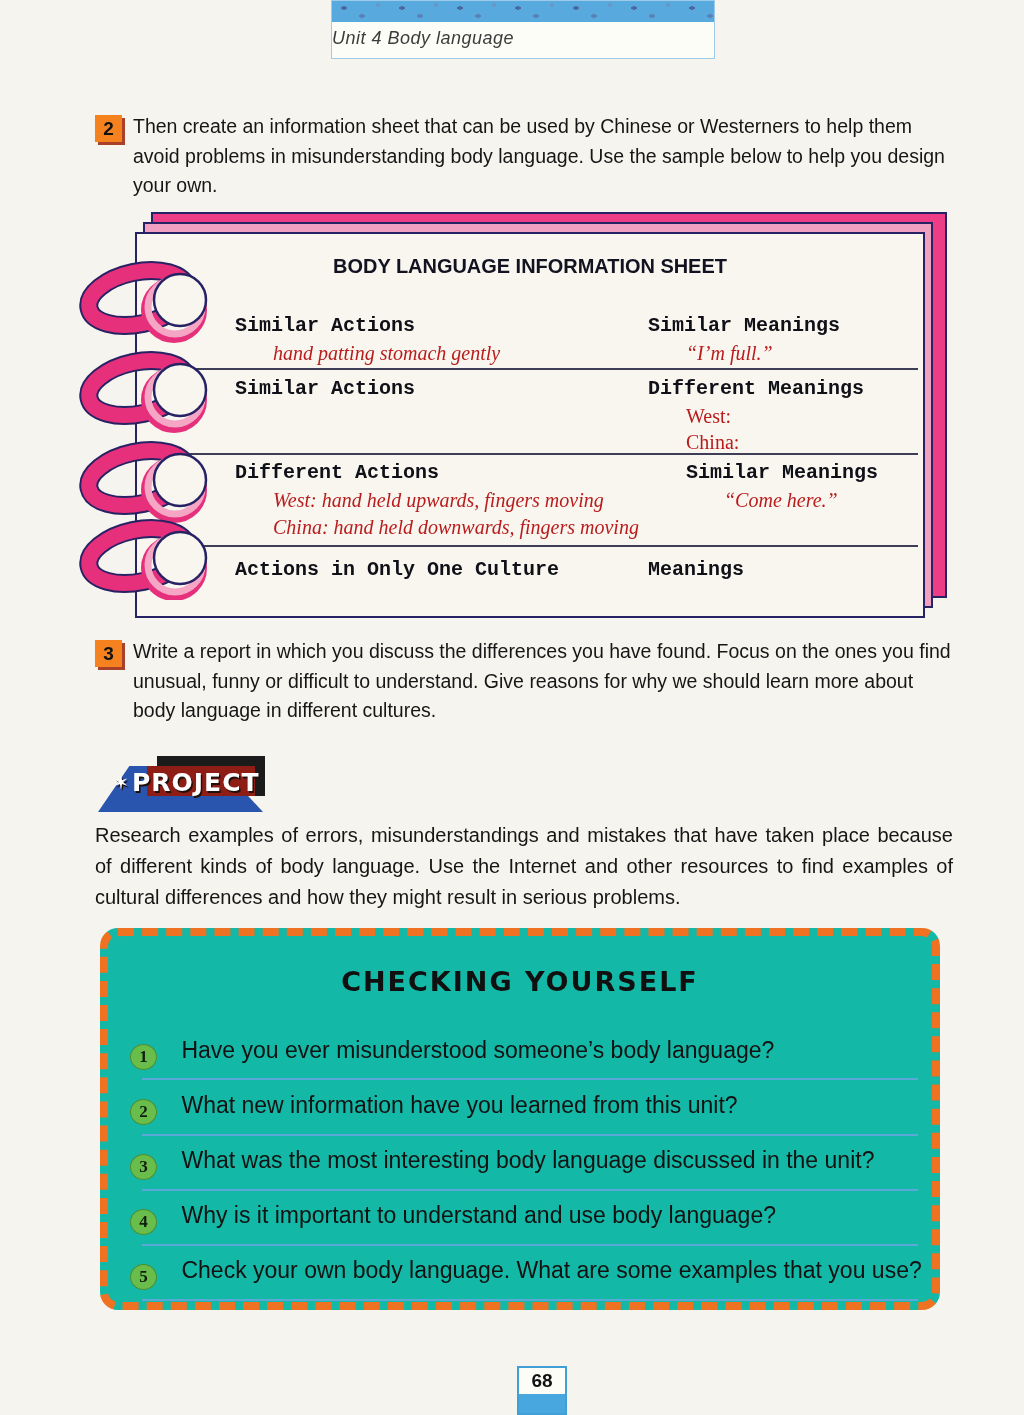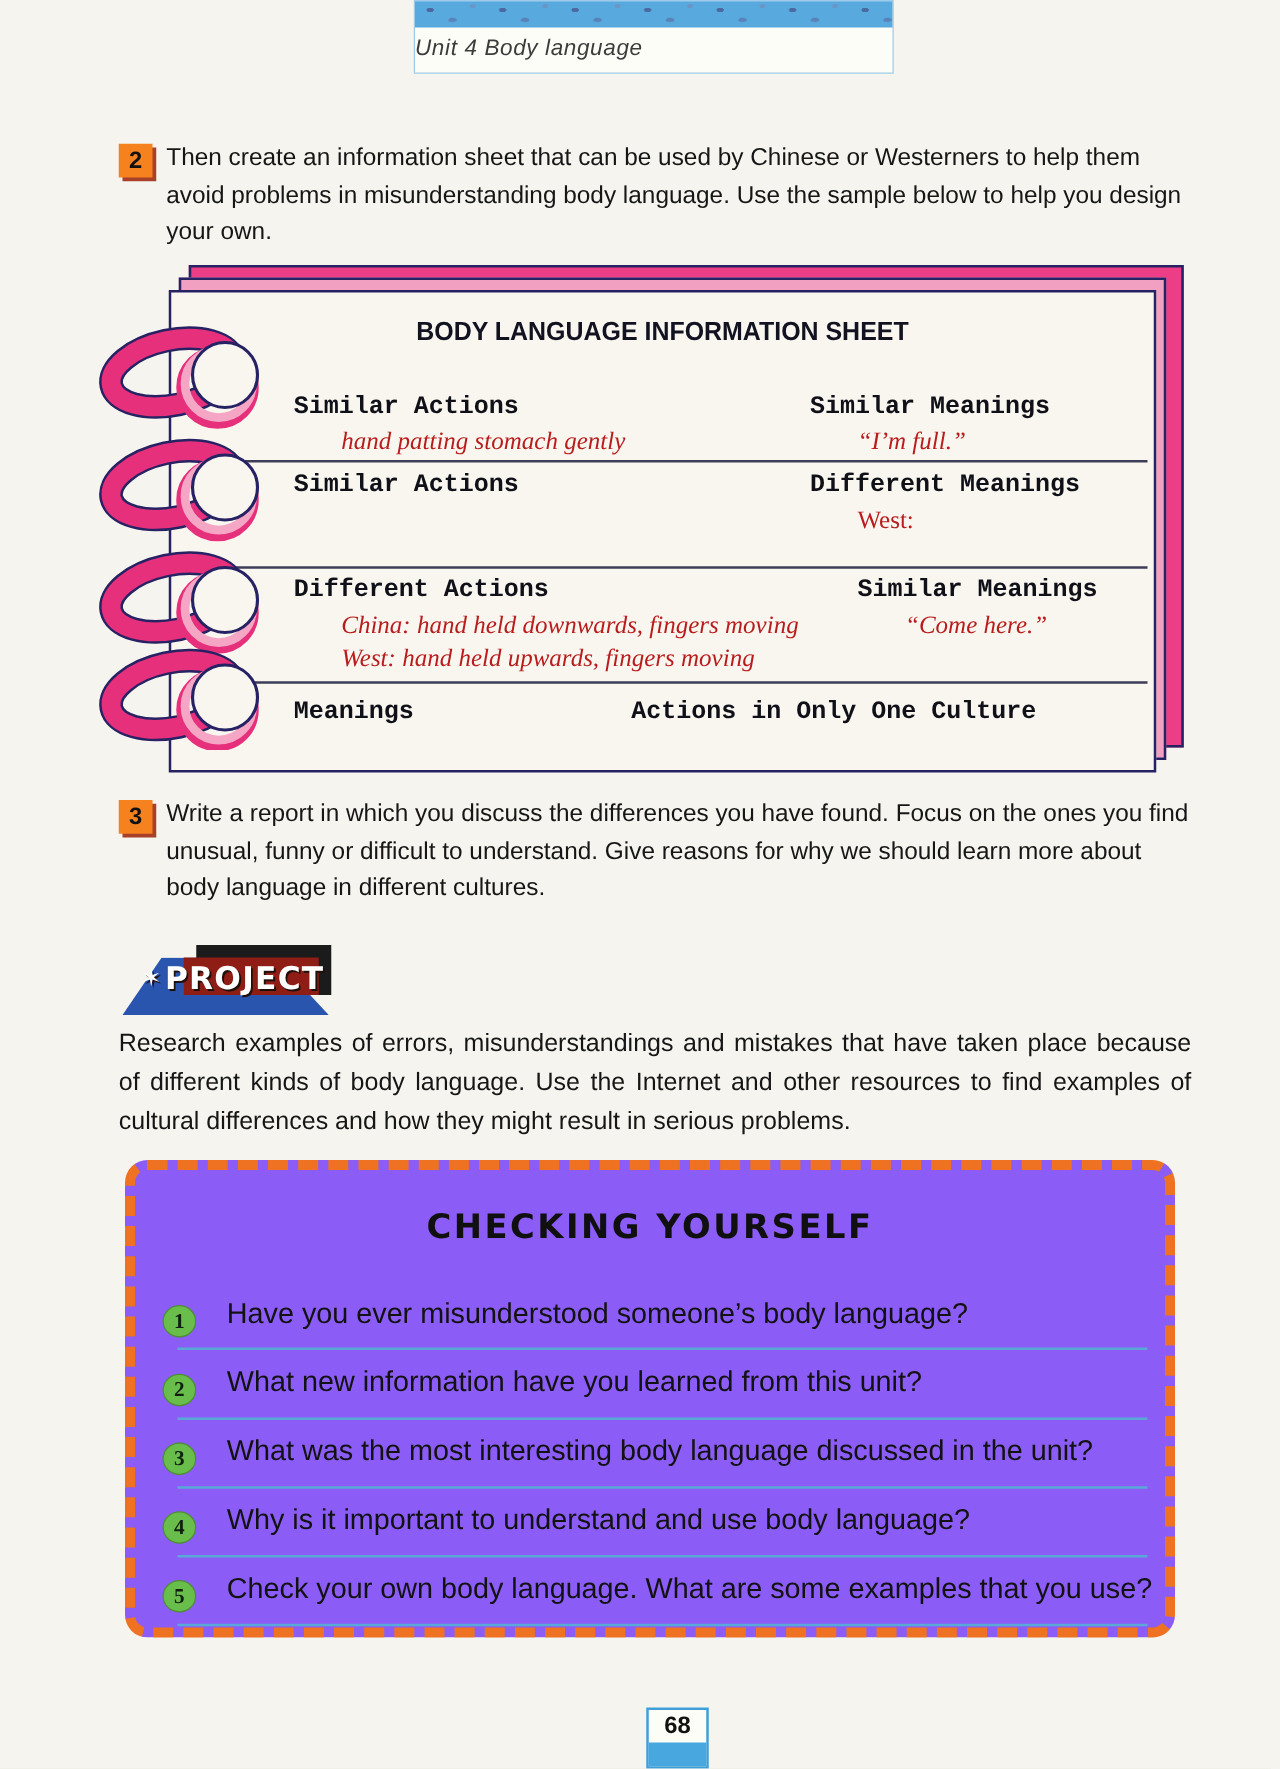--- a/index.html
+++ b/index.html
@@ -85,21 +85,21 @@
   .pl-star { font-size:19px; margin-right:2px; vertical-align:2px; }
 
   .research-text {
     position:absolute; left:95px; top:820px; width:858px;
     font-size:20px; line-height:31px; text-align:justify; color:#161616;
   }
 
   
   .checking-box {
     position:absolute; left:100px; top:928px; width:840px; height:382px;
-    border:8px dashed #ee7222; border-radius:18px; background:#8b5cf6;
+    border:8px dashed #ee7222; border-radius:18px; background:#14b8a6;
   }
   .checking-title {
     margin-top:30px; text-align:center;
     font-family:"DejaVu Sans", sans-serif; font-weight:900; font-size:27px;
     letter-spacing:2px; color:#101010;
   }
   .q-list { position:absolute; left:0; right:0; top:92px; }
   .q { position:relative; height:55px; padding-top:9px; }
   .q-badge {
     display:inline-block; width:27px; height:26px; margin-left:22px;
@@ -159,41 +159,42 @@
           </div>
         </div>
 
         <div class="s-row s-row2">
           <div class="s-col left">
             <div class="s-head">Similar Actions</div>
           </div>
           <div class="s-col right">
             <div class="s-head">Different Meanings</div>
             <div class="s-line roman">West:</div>
+            <div class="s-line roman">China:</div>
           </div>
         </div>
 
         <div class="s-row s-row3">
           <div class="s-col left">
             <div class="s-head">Different Actions</div>
+            <div class="s-line">West: hand held upwards, fingers moving</div>
             <div class="s-line">China: hand held downwards, fingers moving</div>
-            <div class="s-line">West: hand held upwards, fingers moving</div>
           </div>
           <div class="s-col right">
             <div class="s-head">Similar Meanings</div>
             <div class="s-line">“Come here.”</div>
           </div>
         </div>
 
         <div class="s-row s-row4 last">
+          <div class="s-col left">
+            <div class="s-head">Actions in Only One Culture</div>
+          </div>
           <div class="s-col right">
             <div class="s-head">Meanings</div>
-          </div>
-          <div class="s-col left">
-            <div class="s-head">Actions in Only One Culture</div>
           </div>
         </div>
       </div>
     </div>
 
     <svg class="rings" width="160" height="352" viewBox="0 0 160 352">
       <defs>
         <g id="ring">
           <ellipse cx="60" cy="40" rx="50" ry="26" fill="none" stroke="#272264" stroke-width="19" transform="rotate(-12 60 40)"></ellipse>
           <ellipse cx="60" cy="40" rx="50" ry="26" fill="none" stroke="#e7307b" stroke-width="15" transform="rotate(-12 60 40)"></ellipse>

